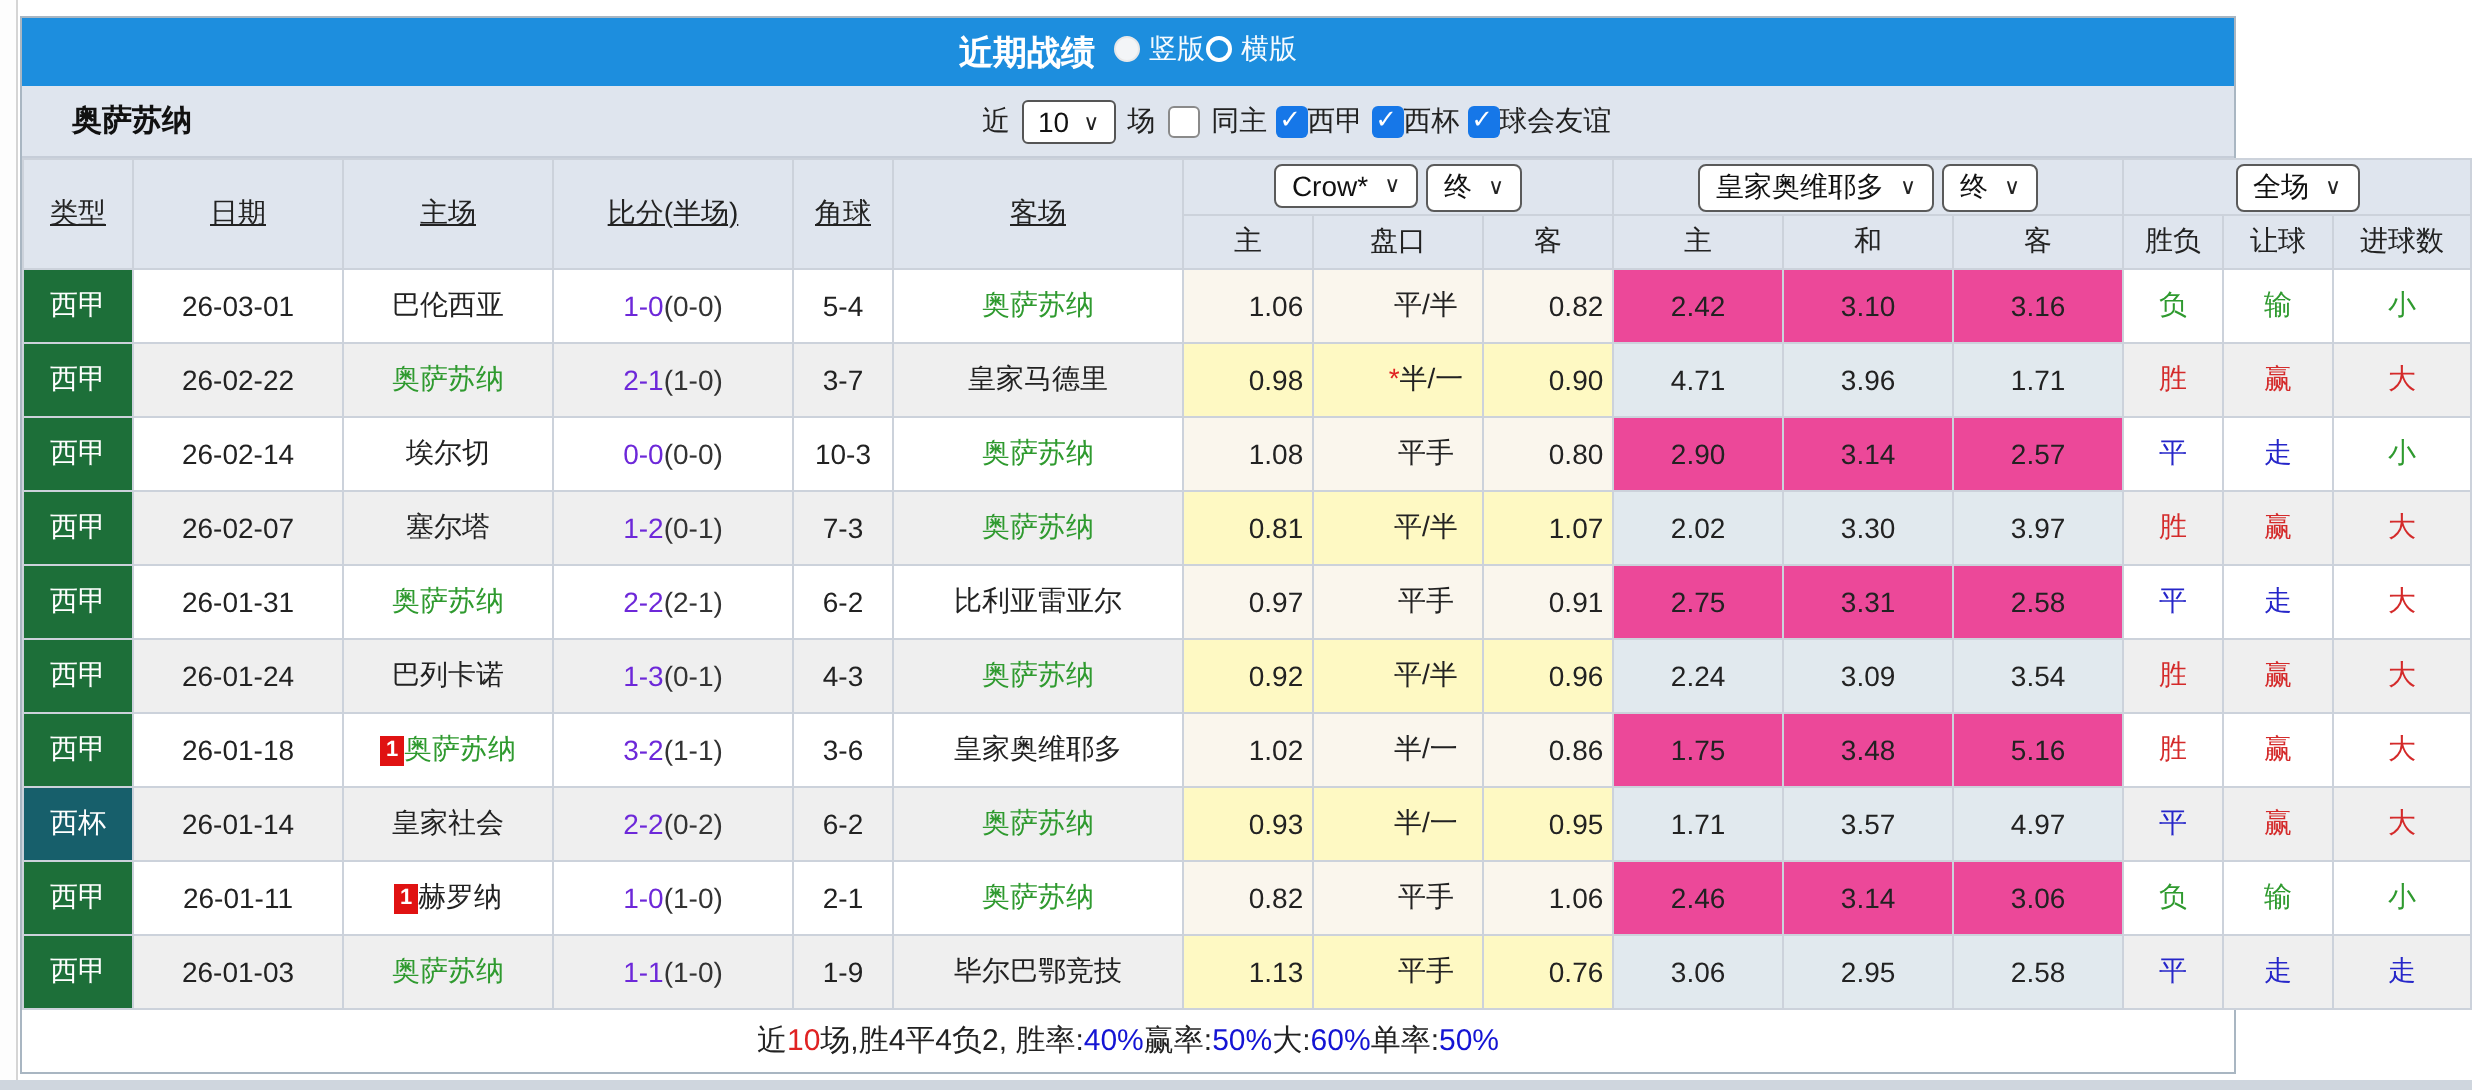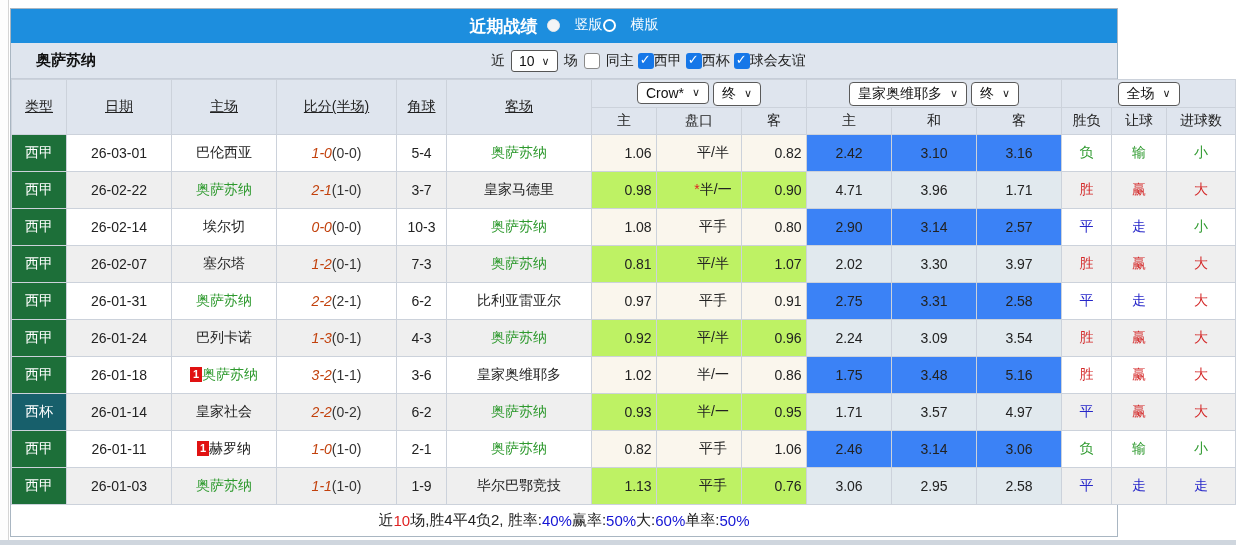--- a/index.html
+++ b/index.html
@@ -12,21 +12,21 @@
     border:1px solid #a9b6c2; background:#fff; }
 
   
   .titlebar { height:34px; background:#1d8ede; display:flex; align-items:center;
     justify-content:center; gap:9px; color:#fff; }
   .titlebar .title { font-size:17px; font-weight:bold; }
   .radio { width:13px; height:13px; border-radius:50%; display:inline-block; }
   .radio.sel { background:#f3f5f7; border:1px solid #e8e8e8; }
   .radio.unsel { background:transparent; border:2px solid #fff; }
   .radio-label { font-size:14px; color:#f6fbff; }
-  .radio-item { display:inline-flex; align-items:center; gap:15px; }
+  .radio-item { display:inline-flex; align-items:center; gap:5px; }
 
   
   .filterbar { position:relative; height:36px; background:#dfe5ee;
     display:flex; align-items:center; border-bottom:1px solid #c6cdd8; }
   .team-name { font-size:15px; font-weight:bold; color:#111; margin-left:25px; }
   .filter-controls { position:absolute; left:480px; top:0; height:36px;
     display:flex; align-items:center; gap:6px; font-size:14px; color:#222; }
   .select-box { background:#fff; border:1px solid #555; border-radius:3px;
     padding:2px 7px; font-size:14px; color:#111; display:inline-flex;
     align-items:center; gap:7px; cursor:pointer; }
@@ -48,25 +48,25 @@
   .dd { background:#fff; border:1px solid #5a5a5a; border-radius:4px;
     padding:2px 8px; font-size:14px; color:#111; display:inline-flex;
     align-items:center; gap:8px; cursor:pointer; }
   tbody tr { height:37px; }
   tbody td { font-size:14px; color:#222; background:#fff; }
   tbody tr.alt td { background:#efefef; }
   td.c-type { color:#fff; font-size:14px; }
   td.c-type.league { background:#1d6f39 !important; }
   td.c-type.cup { background:#175f6b !important; }
   .team-green { color:#2f9a2f; }
-  .score-ft { color:#c2410c;font-style:italic; }
+  .score-ft { color:#6d28d9; }
   .score-ht { color:#333; }
   td.c-crow { background:#faf6ed;padding-left:28px; }
-  tbody tr.alt td.c-crow { background:#bef264; }
-  td.c-mean { background:#3b82f6; }
+  tbody tr.alt td.c-crow { background:#fef9c3; }
+  td.c-mean { background:#ec4899; }
   tbody tr.alt td.c-mean { background:#e1e9ee; }
   .star { color:#e02222; }
   .badge { display:inline-block; background:#e01212; color:#fff; font-size:11px;
     font-weight:bold; line-height:15px; width:12px; height:15px; vertical-align:1px; }
   .t-red { color:#d42a2a; } .t-blue { color:#2626c9; } .t-green { color:#2f9a2f; }
 
   
   .summary { height:31px; display:flex; align-items:center; justify-content:center;
     font-size:15px; color:#222; background:#fff; }
   .s-red { color:#e02222; } .s-blue { color:#1414d4; } .s-black { color:#222; }

